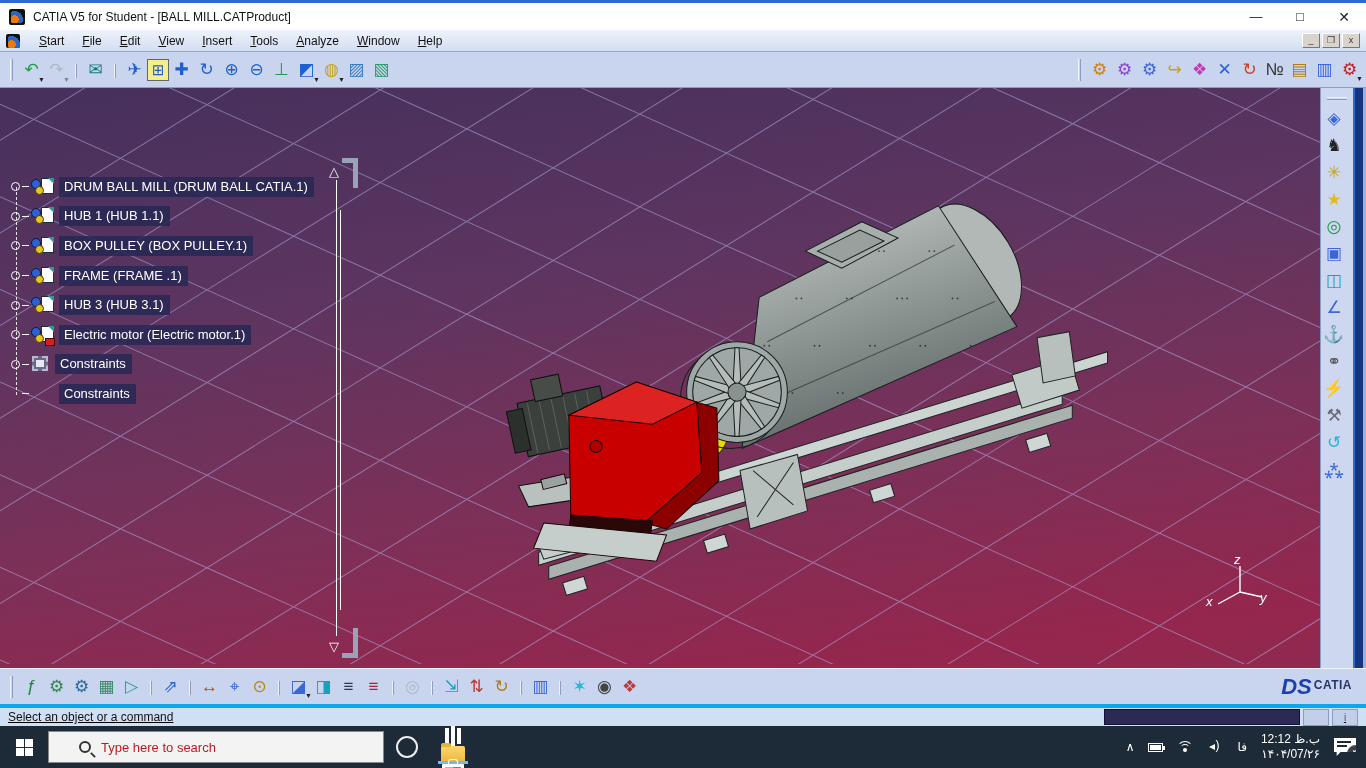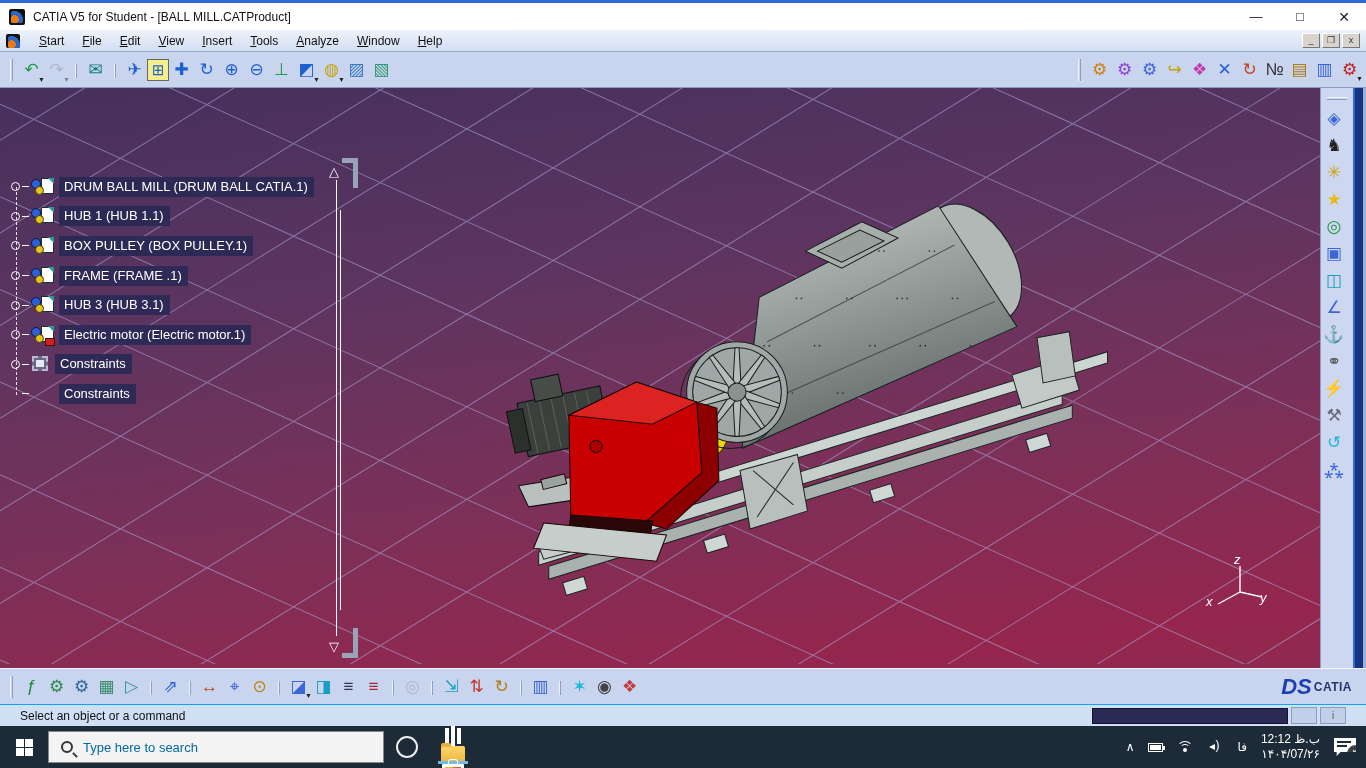--- a/index.html
+++ b/index.html
@@ -77,36 +77,36 @@
   .tree-axis .corner.bc { right:-6px; bottom:-8px; border-bottom:5px solid #98a2b8; }
 
   
   .triad { position:absolute; left:1198px; top:468px; width:80px; height:64px; z-index:2; color:#fff; }
   .triad svg { position:absolute; inset:0; }
   .triad span { position:absolute; font-size:13px; font-style:italic; }
   .triad .lz { left:36px; top:-4px; } .triad .lx { left:8px; top:38px; } .triad .ly { left:62px; top:34px; }
 
   
   .toolbar-bottom { height:36px; background:#c9d4ee; border-top:1px solid #eef2fa; display:flex; align-items:center; padding:0 4px; }
-  .ds-logo { margin-left:auto; margin-right:10px; display:flex; align-items:center; gap:2px; }
+  .ds-logo { margin-left:auto; margin-right:10px; display:flex; align-items:flex-start; gap:2px; }
   .ds-logo .ds { font-size:22px; font-weight:bold; font-style:italic; color:#1a3fae; line-height:18px; }
   .ds-logo .catia { font-size:12px; font-weight:bold; color:#27356e; letter-spacing:.5px; }
 
-  .statusbar { height:22px; background:#cfe0f4; display:flex; align-items:center; padding:0 20px; border-top:1px solid #0ea5e9; }
+  .statusbar { height:22px; background:#cfe0f4; display:flex; align-items:center; padding:0 8px; border-top:4px solid #0ea5e9;text-decoration:underline; }
   .status-msg { color:#111; }
   .status-right { margin-left:auto; display:flex; align-items:center; gap:3px; }
   .power-input { width:196px; height:16px; background:#2a2a55; border:1px solid #11113a; }
   .sb-btn { width:26px; height:17px; background:#c2cfe8; border:1px solid #8d9cc0; font-size:10px; color:#555; text-align:center; line-height:15px; }
 
   
   .taskbar { position:absolute; left:0; bottom:0; width:1366px; height:42px; background:#1d2a38; display:flex; align-items:stretch; z-index:10; }
   .tb-start { width:48px; display:flex; align-items:center; justify-content:center; }
   .win-logo { width:17px; height:17px; display:grid; grid-template-columns:8px 8px; grid-template-rows:8px 8px; gap:1px; }
   .win-logo i { background:#fff; }
-  .searchbox { width:336px; margin:5px 0; background:#f3f3f3; border:1px solid #888; display:flex; align-items:center; padding-left:12px; gap:10px; color:#0369a1; font-size:13px; }
+  .searchbox { width:336px; margin:5px 0; background:#f3f3f3; border:1px solid #888; display:flex; align-items:center; padding-left:30px; gap:10px; color:#b91c1c; font-size:13px; }
   .mag { width:12px; height:12px; border:2px solid #333; border-radius:50%; position:relative; flex:0 0 auto; }
   .mag:before { content:""; position:absolute; width:6px; border-top:2px solid #333; transform:rotate(45deg); left:9px; top:11px; }
   .tb-app { width:46px; display:flex; align-items:center; justify-content:center; position:relative; }
   .tb-app.running:after { content:""; position:absolute; left:8px; right:8px; bottom:0; height:3px; background:#76b9ed; }
   .cortana { width:22px; height:22px; border:2px solid #eee; border-radius:50%; }
   .taskview { display:flex; gap:2px; align-items:center; }
   .taskview i { width:4px; background:#fff; display:block; }
   .taskview i:nth-child(1){ height:16px; } .taskview i:nth-child(2){ height:20px; } .taskview i:nth-child(3){ height:16px; }
   .folder { width:24px; height:18px; background:linear-gradient(#ffd66b,#eab23c); border-radius:2px; position:relative; }
   .folder:before { content:""; position:absolute; left:0; top:-3px; width:10px; height:4px; background:#eab23c; border-radius:2px 2px 0 0; }

